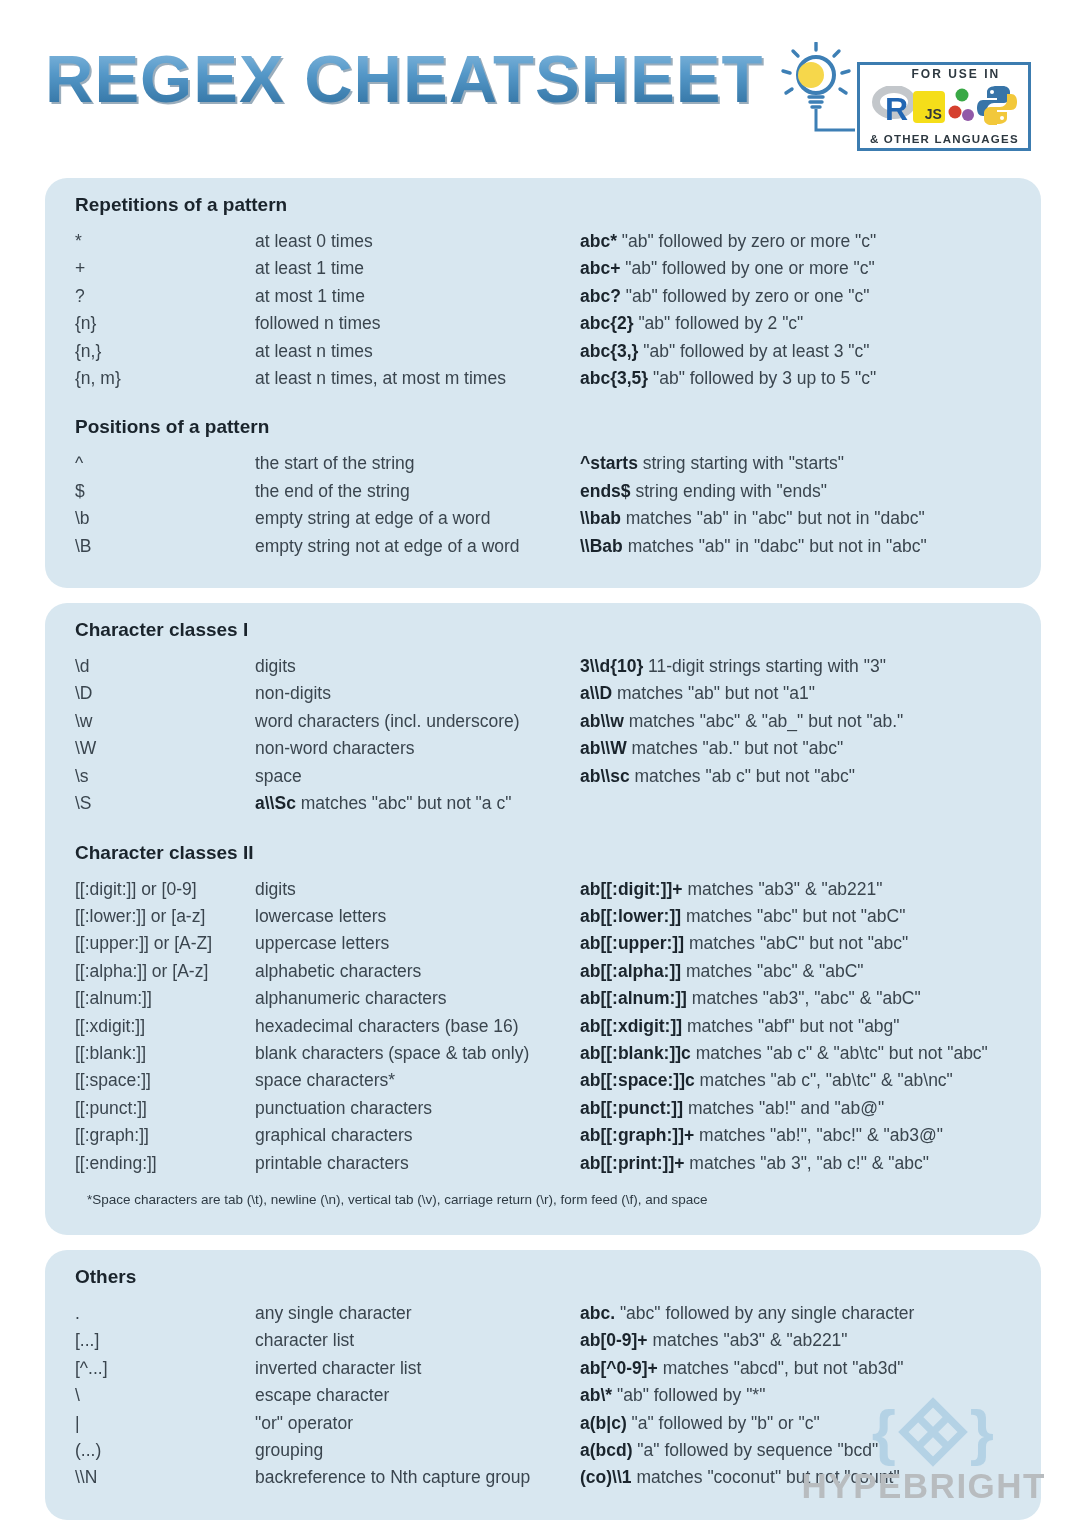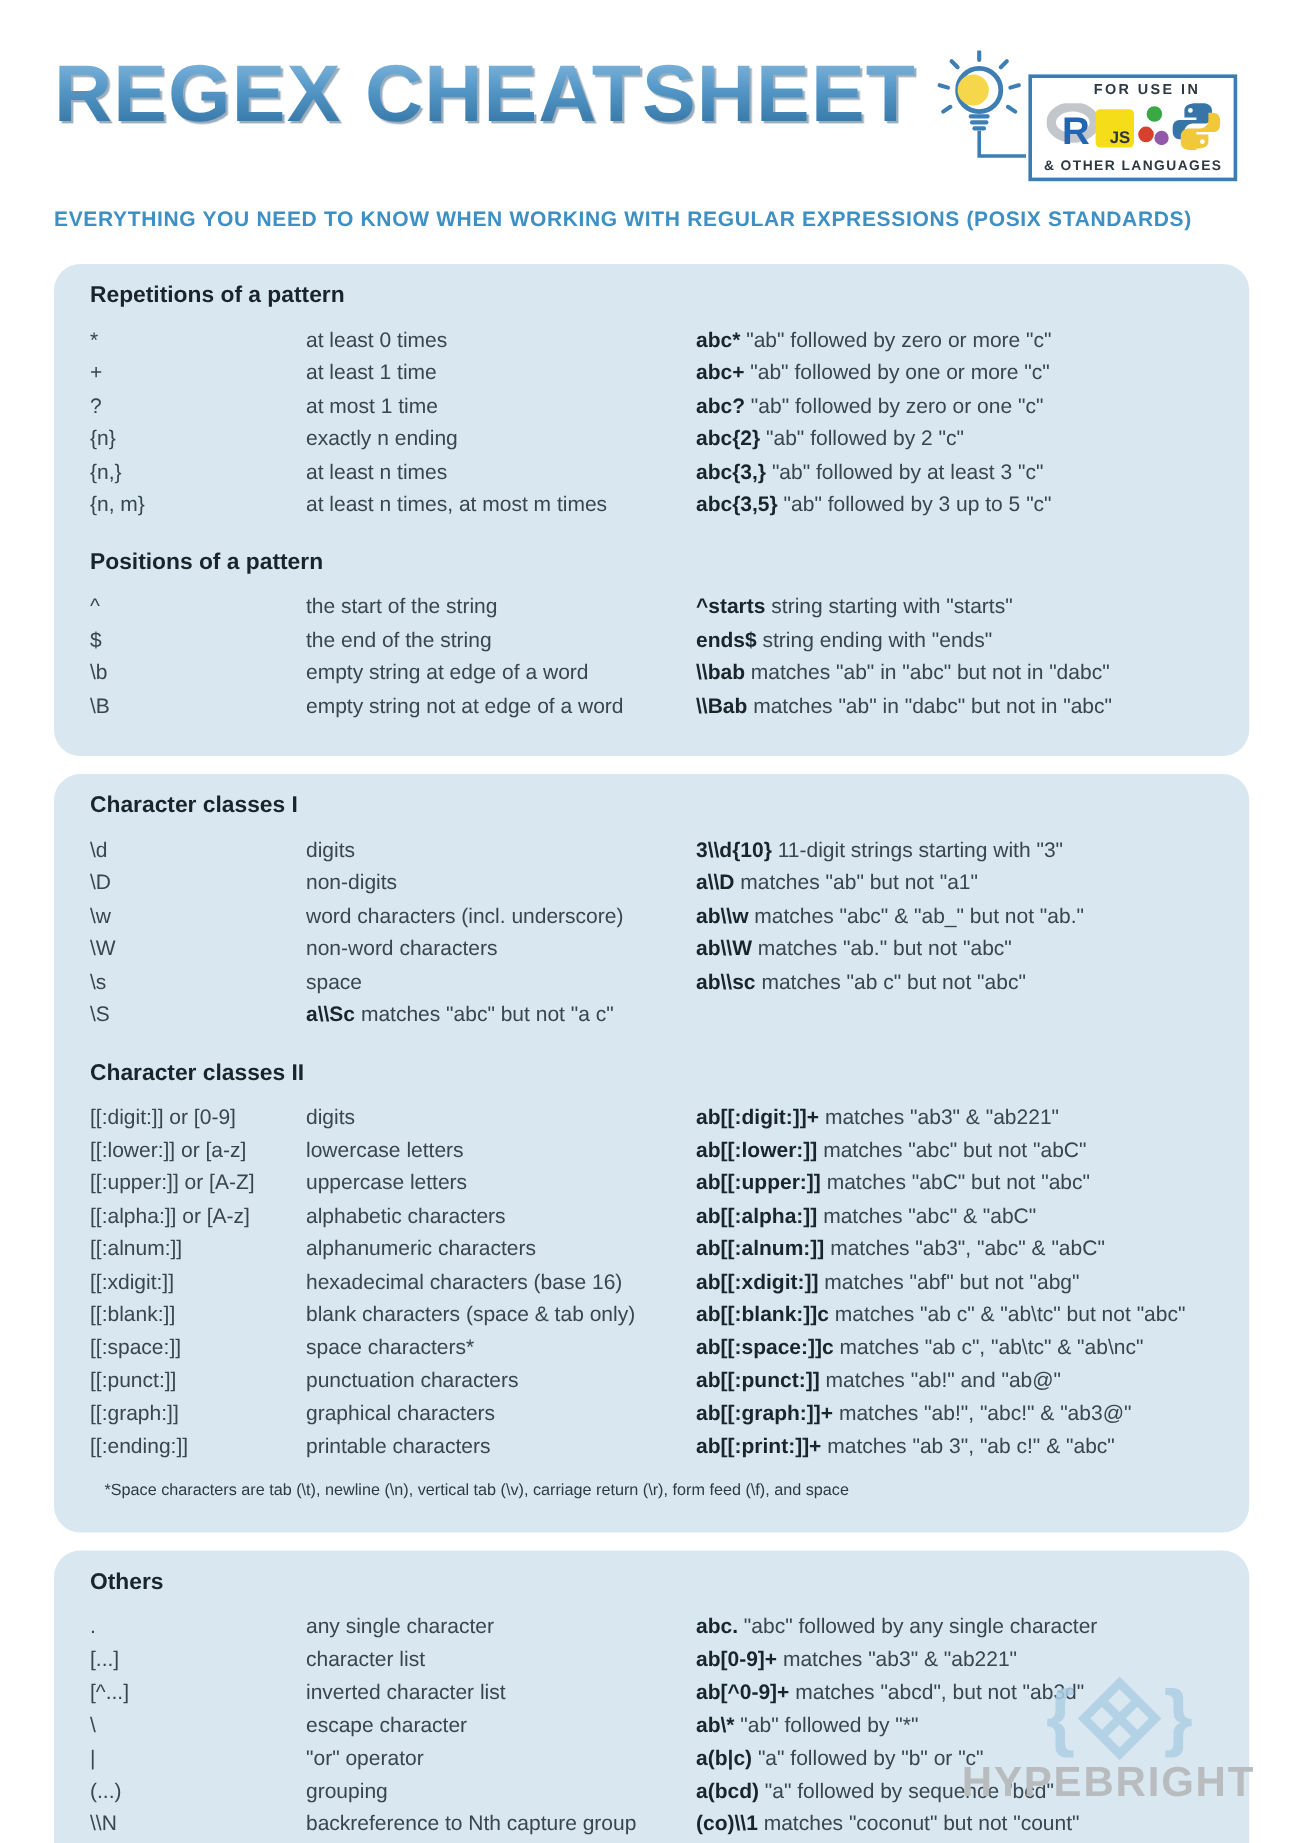--- a/index.html
+++ b/index.html
@@ -100,37 +100,36 @@
             <path d="M20 39c6 0 10-2 10-6v-6H20v-2h14c4 0 6-3 6-8s-2-8-6-8h-4v6c0 4-3 7-7 7H13c-3 0-6 3-6 6v6c0 4 4 6 7 6h6z" fill="#f2c83b"></path>
             <circle cx="15" cy="7" r="2" fill="#ffffff"></circle>
             <circle cx="25" cy="33" r="2" fill="#ffffff"></circle>
           </svg>
         </span>
       </div>
       <div class="badge-bottom">&amp; OTHER LANGUAGES</div>
     </div>
   </div>
 
-  <div class="subtitle">EVERYTHING YOU NEED TO KNOW WHEN WORKING WITH REGULAR EXPRESSIONS (POSIX STANDARDS)</div>
 
   <main>
     <section class="card first">
         <div class="section-heading">Repetitions of a pattern</div>
         <div class="rows">
           <span class="cell">*</span>
           <span class="cell">at least 0 times</span>
           <span class="cell"><b class="tok">abc*</b> "ab" followed by zero or more "c"</span>
           <span class="cell">+</span>
           <span class="cell">at least 1 time</span>
           <span class="cell"><b class="tok">abc+</b> "ab" followed by one or more "c"</span>
           <span class="cell">?</span>
           <span class="cell">at most 1 time</span>
           <span class="cell"><b class="tok">abc?</b> "ab" followed by zero or one "c"</span>
           <span class="cell">{n}</span>
-          <span class="cell">exactly n ending</span>
+          <span class="cell">followed n times</span>
           <span class="cell"><b class="tok">abc{2}</b> "ab" followed by 2 "c"</span>
           <span class="cell">{n,}</span>
           <span class="cell">at least n times</span>
           <span class="cell"><b class="tok">abc{3,}</b> "ab" followed by at least 3 "c"</span>
           <span class="cell">{n, m}</span>
           <span class="cell">at least n times, at most m times</span>
           <span class="cell"><b class="tok">abc{3,5}</b> "ab" followed by 3 up to 5 "c"</span>
         </div>
         <div class="section-heading">Positions of a pattern</div>
         <div class="rows">

